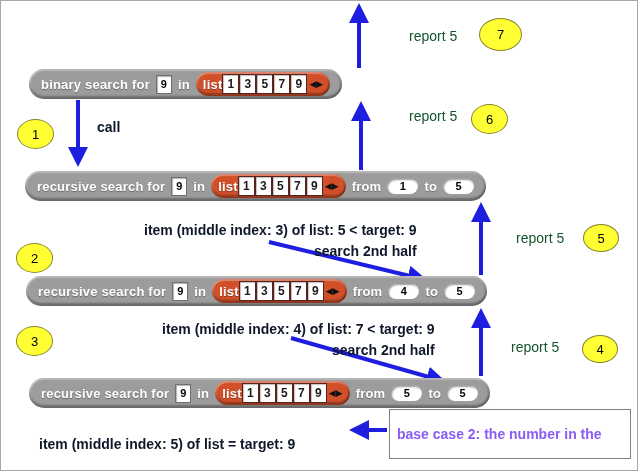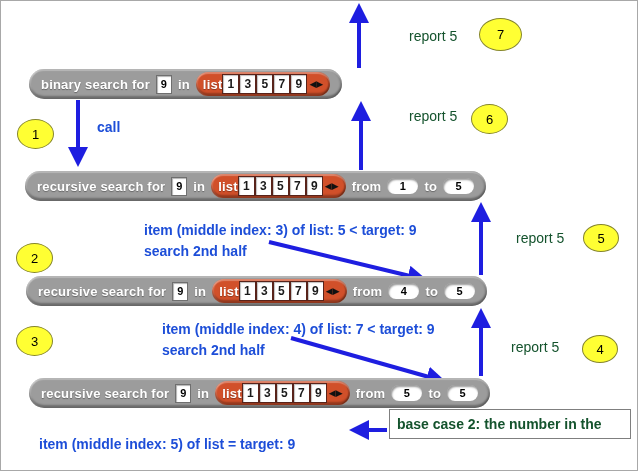--- a/index.html
+++ b/index.html
@@ -40,32 +40,32 @@
   }
   .larrows{color:#111;font-size:9px;letter-spacing:0;line-height:1;margin-left:2px;
     text-shadow:none;}
   .oval{
     display:inline-flex;align-items:center;justify-content:center;
     width:31px;height:16px;border-radius:9px;background:#fff;color:#000;
     font-size:11px;font-weight:bold;
     box-shadow:inset 1px 2px 2px rgba(0,0,0,.4);
   }
   
-  .note{position:absolute;color:#1d4ed8;font-weight:bold;font-size:14px;line-height:21px;
-    white-space:nowrap;}
+  .note{position:absolute;color:#0f172a;font-weight:bold;font-size:14px;line-height:21px;
+    white-space:nowrap;text-align:right;}
   .badge{
     position:absolute;display:flex;align-items:center;justify-content:center;
     background:var(--badge-yellow,#ffff33);border:1.5px solid #85852e;border-radius:50%;
     color:#000;font-size:13px;box-sizing:border-box;
   }
   .report{position:absolute;color:#14532d;font-weight:normal;font-size:14px;white-space:nowrap;}
   .basecase{
     position:absolute;left:388px;top:408px;width:242px;background:#fff;
-    border:1px solid #7f7f7f;padding:4px 7px;box-sizing:border-box;
-    color:#14532d;font-weight:bold;font-size:14px;line-height:20px;
+    border:1px solid #7f7f7f;padding:14px 7px;box-sizing:border-box;
+    color:#8b5cf6;font-weight:bold;font-size:14px;line-height:20px;
   }
   
   .overlay{position:absolute;left:0;top:0;pointer-events:none;}
   .arrow{stroke:var(--arrow-blue,#1e1ee0);stroke-width:4;}
   .ahead{fill:var(--arrow-blue,#1e1ee0);}
 </style>
 </head>
 <body>
 
 <div class="canvas">

